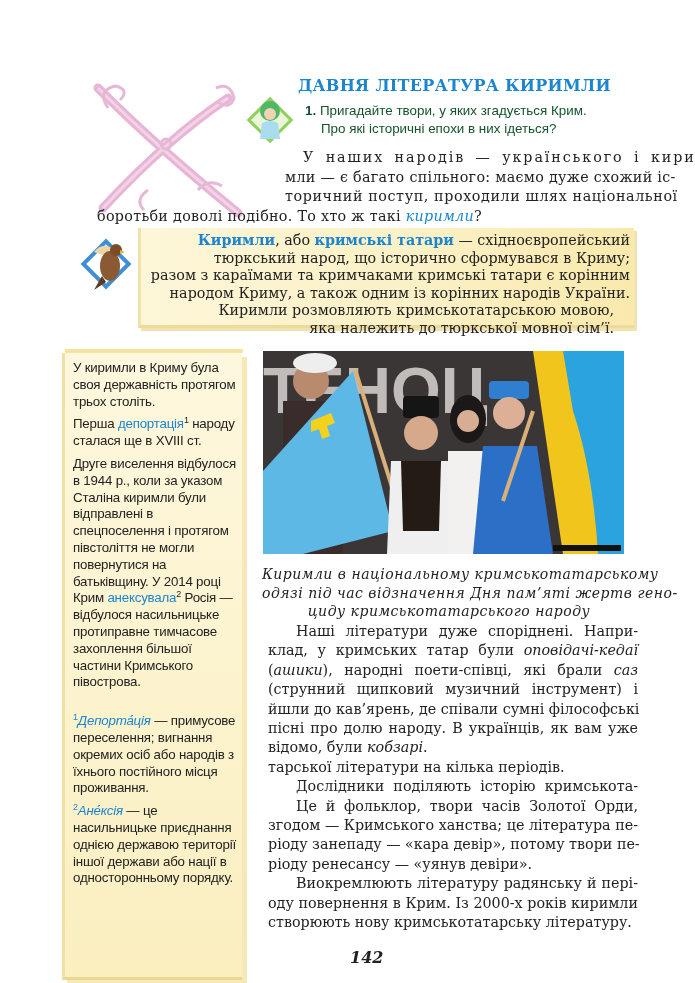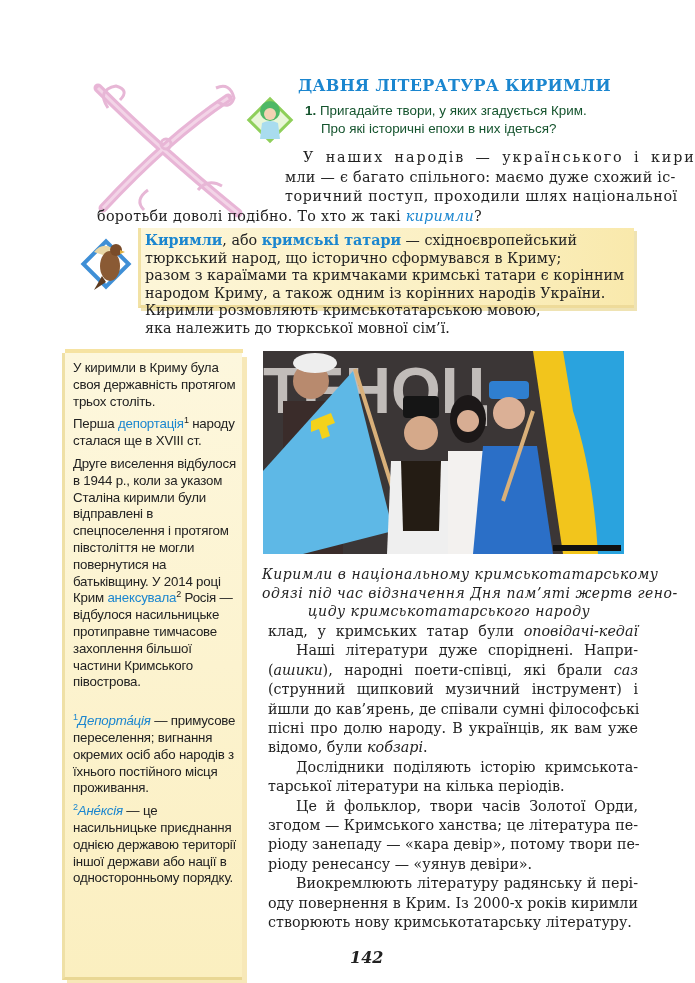--- a/index.html
+++ b/index.html
@@ -28,26 +28,26 @@
     }
     .intro .l { display: block; white-space: nowrap; }
     .intro .l1 { padding-left: 206px; letter-spacing: 1.9px; word-spacing: 4px; }
     .intro .l2 { padding-left: 188px; letter-spacing: 0.3px; }
     .intro .l3 { padding-left: 188px; letter-spacing: 0.6px; }
     .intro .l4 { padding-left: 0; letter-spacing: 0.3px; }
     .accent-italic { color: #1b86cf; font-style: italic; }
 
     .def-icon { position: absolute; left: 76px; top: 234px; width: 60px; height: 62px; }
     .def-box {
-      position: absolute; left: 138px; top: 228px; width: 496px; height: 80px;
+      position: absolute; left: 138px; top: 228px; width: 496px; height: 100px;
       background: linear-gradient(90deg, #fdf6d8 0%, #fbf0c4 60%, #f9e9ac 100%);
       border-left: 3px solid #f2e2a5; border-bottom: 3px solid #eedb9a;
       box-shadow: 3px 3px 0 #efe3b3;
       padding: 4px 4px 0 4px;
-      font-size: 14.3px; line-height: 17.6px; text-align: left; color: #222;
+      font-size: 14.3px; line-height: 17.6px; text-align: right; color: #222;
     }
     .def-box .l { display: block; white-space: nowrap; }
     .def-box .b { font-weight: bold; color: #1b86cf; }
     .def-box .l5 { padding-right: 16px; }
     .def-box .l6 { padding-right: 16px; }
 
     .side-box {
       position: absolute; left: 62px; top: 353px; width: 180px; height: 627px;
       background: linear-gradient(180deg, #fdf7dd 0%, #fcf3cf 50%, #fbefc0 100%);
       border-left: 3px solid #efe0a6; border-bottom: 3px solid #e9d794;
@@ -198,30 +198,30 @@
   </svg>
 </div>
 
 <div class="caption">
   <span class="l">Киримли в національному кримськотатарському</span>
   <span class="l">одязі під час відзначення Дня пам’яті жертв гено-</span>
   <span class="l">циду кримськотатарського народу</span>
 </div>
 
 <div class="body-text">
+  <span class="l ind">Наші літератури дуже споріднені. Напри-</span>
   <span class="l"><span>клад, у кримських татар були </span><em>оповідачі-кедаї</em></span>
-  <span class="l ind">Наші літератури дуже споріднені. Напри-</span>
   <span class="l"><span>(</span><em>ашики</em><span>), народні поети-співці, які брали </span><em>саз</em></span>
   <span class="l">(струнний щипковий музичний інструмент) і</span>
   <span class="l">йшли до кав’ярень, де співали сумні філософські</span>
   <span class="l">пісні про долю народу. В українців, як вам уже</span>
   <span class="l last"><span>відомо, були </span><em>кобзарі</em><span>.</span></span>
 
+  <span class="l last">тарської літератури на кілька періодів.</span>
   <span class="l ind">Дослідники поділяють історію кримськота-</span>
-  <span class="l last">тарської літератури на кілька періодів.</span>
 
   <span class="l ind">Це й фольклор, твори часів Золотої Орди,</span>
   <span class="l">згодом — Кримського ханства; це література пе-</span>
   <span class="l">ріоду занепаду — «кара девір», потому твори пе-</span>
   <span class="l last">ріоду ренесансу — «уянув девіри».</span>
 
   <span class="l ind">Виокремлюють літературу радянську й пері-</span>
   <span class="l">оду повернення в Крим. Із 2000-х років киримли</span>
   <span class="l last">створюють нову кримськотатарську літературу.</span>
 </div>

